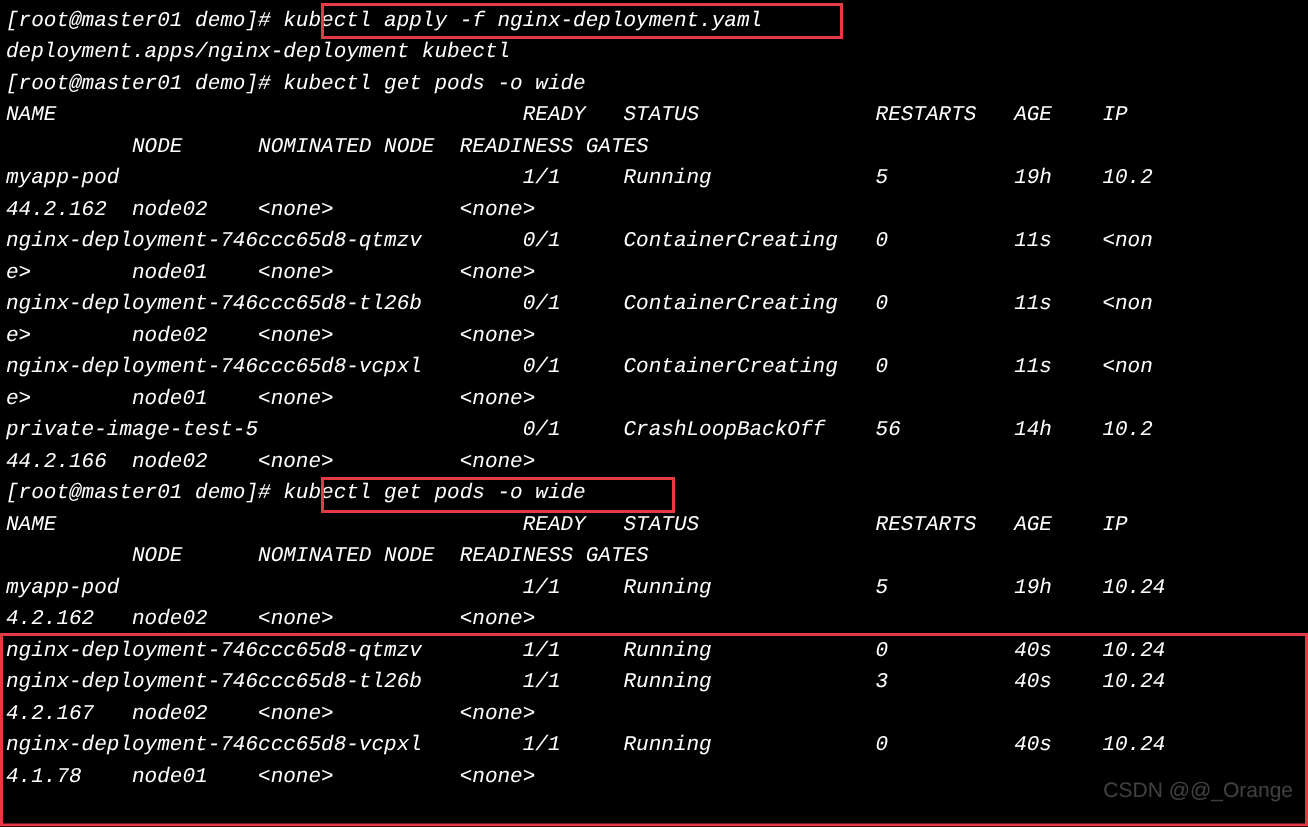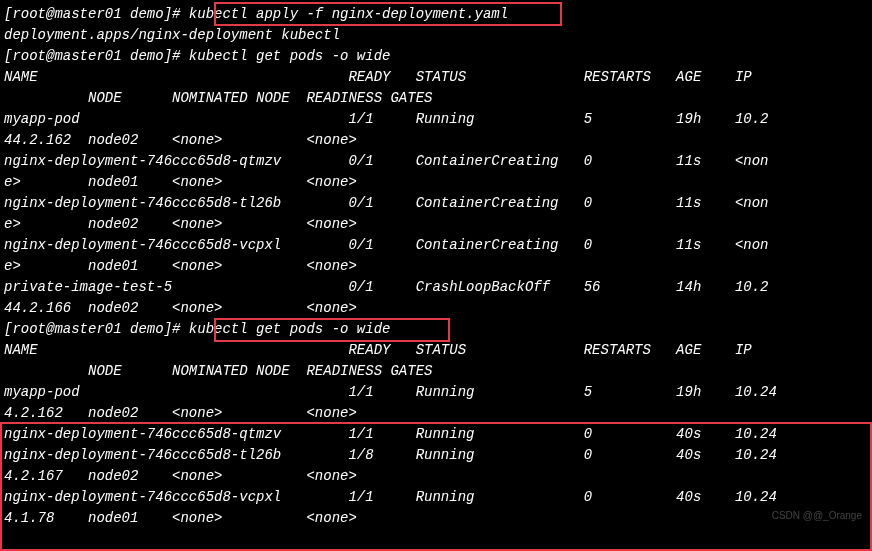--- a/index.html
+++ b/index.html
@@ -18,23 +18,23 @@
   }
   .line { white-space: pre; font-style: italic; }
   .highlight-box {
     position: absolute;
     border: 2px solid #e63946;
     pointer-events: none;
   }
   .watermark {
     position: absolute;
     right: 10px;
-    bottom: 28px;
+    bottom: 14px;
     color: rgba(255,255,255,0.25);
-    font-size: 10px;
+    font-size: 14px;
     font-family: sans-serif;
     pointer-events: none;
   }
 </style>
 </head>
 <body>
 
 <div id="term">
     <div class="line">[root@master01 demo]# kubectl apply -f nginx-deployment.yaml</div>
     <div class="line">deployment.apps/nginx-deployment kubectl</div>
@@ -50,21 +50,21 @@
     <div class="line">nginx-deployment-746ccc65d8-vcpxl        0/1     ContainerCreating   0          11s    &lt;non</div>
     <div class="line">e&gt;        node01    &lt;none&gt;          &lt;none&gt;</div>
     <div class="line">private-image-test-5                     0/1     CrashLoopBackOff    56         14h    10.2</div>
     <div class="line">44.2.166  node02    &lt;none&gt;          &lt;none&gt;</div>
     <div class="line">[root@master01 demo]# kubectl get pods -o wide</div>
     <div class="line">NAME                                     READY   STATUS              RESTARTS   AGE    IP</div>
     <div class="line">          NODE      NOMINATED NODE  READINESS GATES</div>
     <div class="line">myapp-pod                                1/1     Running             5          19h    10.24</div>
     <div class="line">4.2.162   node02    &lt;none&gt;          &lt;none&gt;</div>
     <div class="line">nginx-deployment-746ccc65d8-qtmzv        1/1     Running             0          40s    10.24</div>
-    <div class="line">nginx-deployment-746ccc65d8-tl26b        1/8     Running             0          40s    10.24</div>
+    <div class="line">nginx-deployment-746ccc65d8-tl26b        1/1     Running             3          40s    10.24</div>
     <div class="line">4.2.167   node02    &lt;none&gt;          &lt;none&gt;</div>
     <div class="line">nginx-deployment-746ccc65d8-vcpxl        1/1     Running             0          40s    10.24</div>
     <div class="line">4.1.78    node01    &lt;none&gt;          &lt;none&gt;</div>
   </div>
 
 <div class="highlight-box" style="left:214px; top:2px; width:344px; height:20px;"></div>
 <div class="highlight-box" style="left:214px; top:318px; width:232px; height:20px;"></div>
 <div class="highlight-box" style="left:0px; top:422px; width:868px; height:125px;"></div>
 
 <div class="watermark">CSDN @@_Orange</div>

